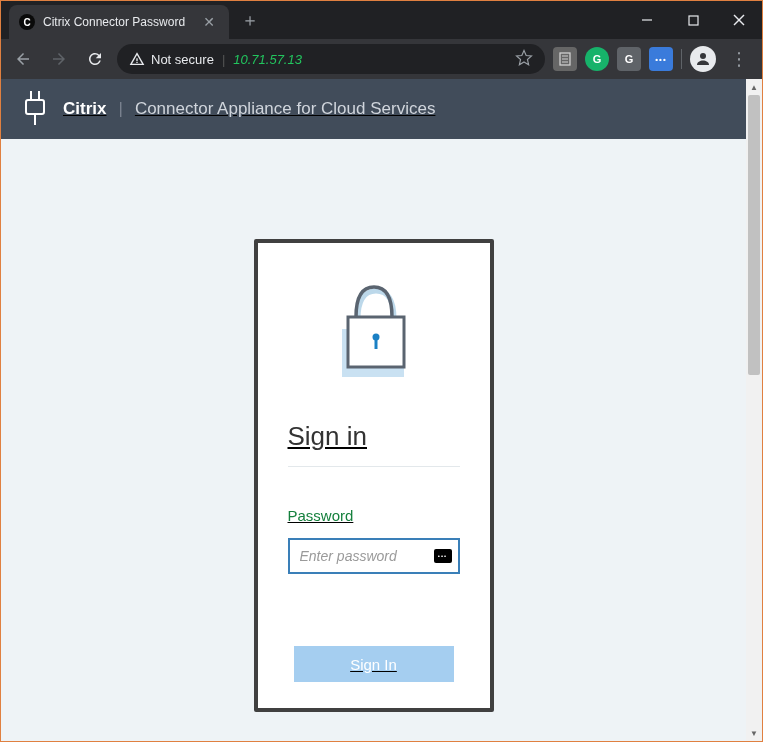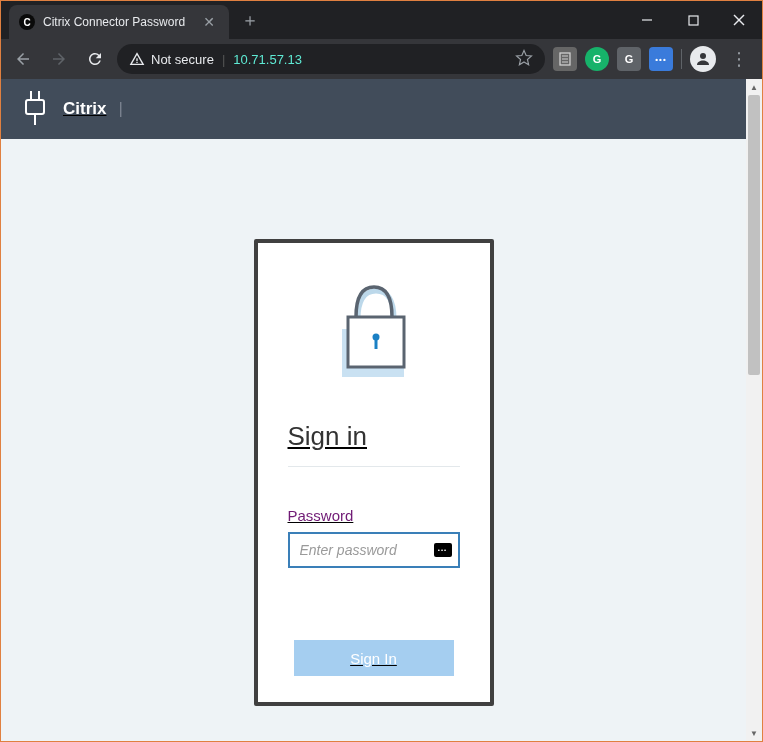--- a/index.html
+++ b/index.html
@@ -13,21 +13,21 @@
     .new-tab { color: #9aa0a6; font-size: 18px; padding: 0 12px; cursor: pointer; }
     .window-controls { margin-left: auto; display: flex; gap: 0; }
     .win-btn { width: 46px; height: 32px; display: flex; align-items: center; justify-content: center; color: #fff; cursor: pointer; }
     
     .toolbar { height: 40px; background: #35363a; display: flex; align-items: center; padding: 0 8px; gap: 8px; }
     .nav-btn { width: 28px; height: 28px; display: flex; align-items: center; justify-content: center; border-radius: 50%; cursor: pointer; }
     .nav-btn svg, .win-btn svg { pointer-events: none; }
     .urlbar { flex: 1; background: #202124; border-radius: 16px; height: 30px; display: flex; align-items: center; padding: 0 12px; gap: 8px; color: #e8eaed; font-size: 13px; }
     .insecure { display: flex; align-items: center; gap: 6px; }
     .sep { color: #555; }
-    .url { color: #5eead4; }
+    .url { color: #22c55e; font-style: italic; }
     .star-icon { margin-left: auto; color: #9aa0a6; cursor: pointer; }
     .ext-icons { display: flex; align-items: center; gap: 8px; }
     .ext { width: 24px; height: 24px; border-radius: 4px; display: flex; align-items: center; justify-content: center; font-size: 11px; font-weight: bold; cursor: pointer; color: #fff; }
     .ext.red { background: #666; }
     .ext.green { background: #17b26a; border-radius: 50%; }
     .ext.g2 { background: #5f6368; }
     .ext.dots { background: #3a7bdb; color: #fff; font-size: 8px; letter-spacing: 1px; }
     .avatar { width: 26px; height: 26px; border-radius: 50%; background: #e8eaed; display: flex; align-items: center; justify-content: center; color: #35363a; cursor: pointer; }
     .kebab { color: #9aa0a6; cursor: pointer; padding: 0 6px; font-size: 18px; }
     .sep-v { width: 1px; height: 20px; background: #5f6368; }
@@ -44,21 +44,21 @@
     .brand-text { display: flex; align-items: center; gap: 12px; font-size: 17px; }
     .brand-name { font-weight: 600; }
     .brand-sep { color: #7a8390; font-weight: 300; }
     .brand-sub { color: #d0d5dc; font-weight: 400; }
     
     .content-area { background: #eef3f6; height: calc(100% - 60px); display: flex; align-items: flex-start; justify-content: center; padding-top: 100px; }
     .signin-card { width: 240px; background: #fff; border: 4px solid #404040; border-radius: 2px; padding: 30px 30px 26px; }
     .lock-graphic { text-align: center; margin-bottom: 40px; }
     .signin-title { font-size: 26px; color: #333; margin-bottom: 14px; font-weight: 400; }
     .hr { border: 0; border-top: 1px solid #e3e8eb; margin-bottom: 40px; }
-    .field-label { font-size: 15px; color: #701a75; margin-bottom: 8px; font-weight: 400; }
+    .field-label { font-size: 15px; color: #15803d; margin-bottom: 14px; font-weight: 400; }
     .input-wrap { position: relative; }
     .pwd-input { width: 100%; height: 36px; border: 2px solid #3a7fb8; padding: 0 34px 0 10px; font-size: 14px; font-style: italic; color: #9a9a9a; outline: none; }
     .pwd-input::placeholder { color: #9a9a9a; font-style: italic; }
     .input-icon { position: absolute; right: 8px; top: 50%; transform: translateY(-50%); width: 18px; height: 14px; background: #000; border-radius: 2px; display: flex; align-items: center; justify-content: center; color: #fff; font-size: 6px; letter-spacing: 1px; cursor: pointer; }
     .signin-btn { width: 160px; height: 36px; background: #a5cef0; color: #fff; border: none; font-size: 15px; font-weight: 500; margin-top: 72px; display: block; margin-left: auto; margin-right: auto; cursor: pointer; }
   </style>
 </head>
 <body>
 
 <div class="titlebar">
@@ -149,20 +149,21 @@
         <svg width="28" height="36" viewBox="0 0 28 36">
           <line x1="10" y1="0" x2="10" y2="9" stroke="#fff" stroke-width="2"></line>
           <line x1="18" y1="0" x2="18" y2="9" stroke="#fff" stroke-width="2"></line>
           <rect x="5" y="9" width="18" height="14" rx="2" fill="none" stroke="#fff" stroke-width="2"></rect>
           <line x1="14" y1="23" x2="14" y2="34" stroke="#fff" stroke-width="2"></line>
         </svg>
       </span>
       <div class="brand-text">
         <span class="brand-name">Citrix</span>
         <span class="brand-sep">|</span>
+        <span class="brand-sub">Connector Appliance for Cloud Services</span>
       </div>
     </div>
     <div class="content-area">
       <div class="signin-card">
         <div class="lock-graphic">
           <svg width="84" height="104" viewBox="0 0 84 104">
             <path d="M 26 46 Q 26 18 44 18 Q 62 18 62 46" fill="none" stroke="#bcd8ea" stroke-width="5"></path>
             <rect x="10" y="56" width="62" height="48" fill="#c9e1f2"></rect>
             <path d="M 24 44 Q 24 14 42 14 Q 60 14 60 44" fill="none" stroke="#5a6470" stroke-width="3.5"></path>
             <rect x="16" y="44" width="56" height="50" fill="#fff" stroke="#5a6470" stroke-width="3"></rect>

